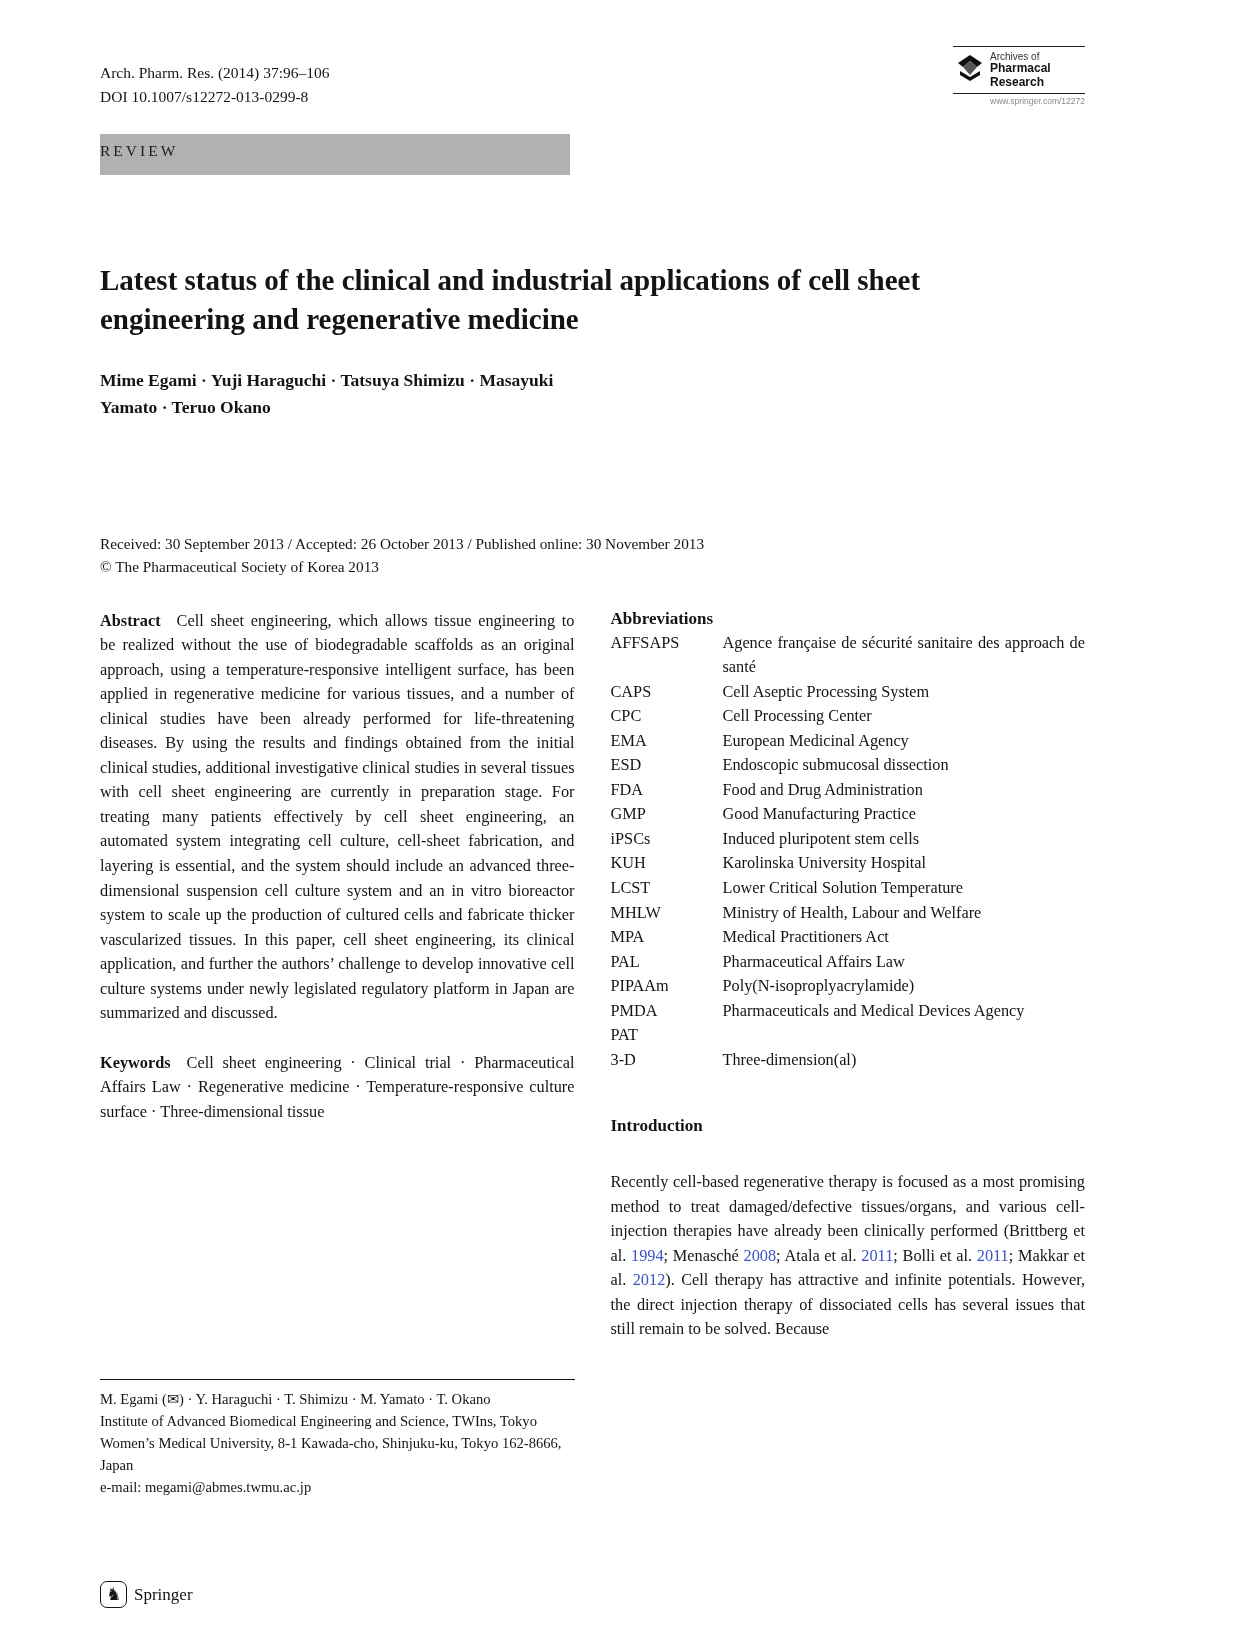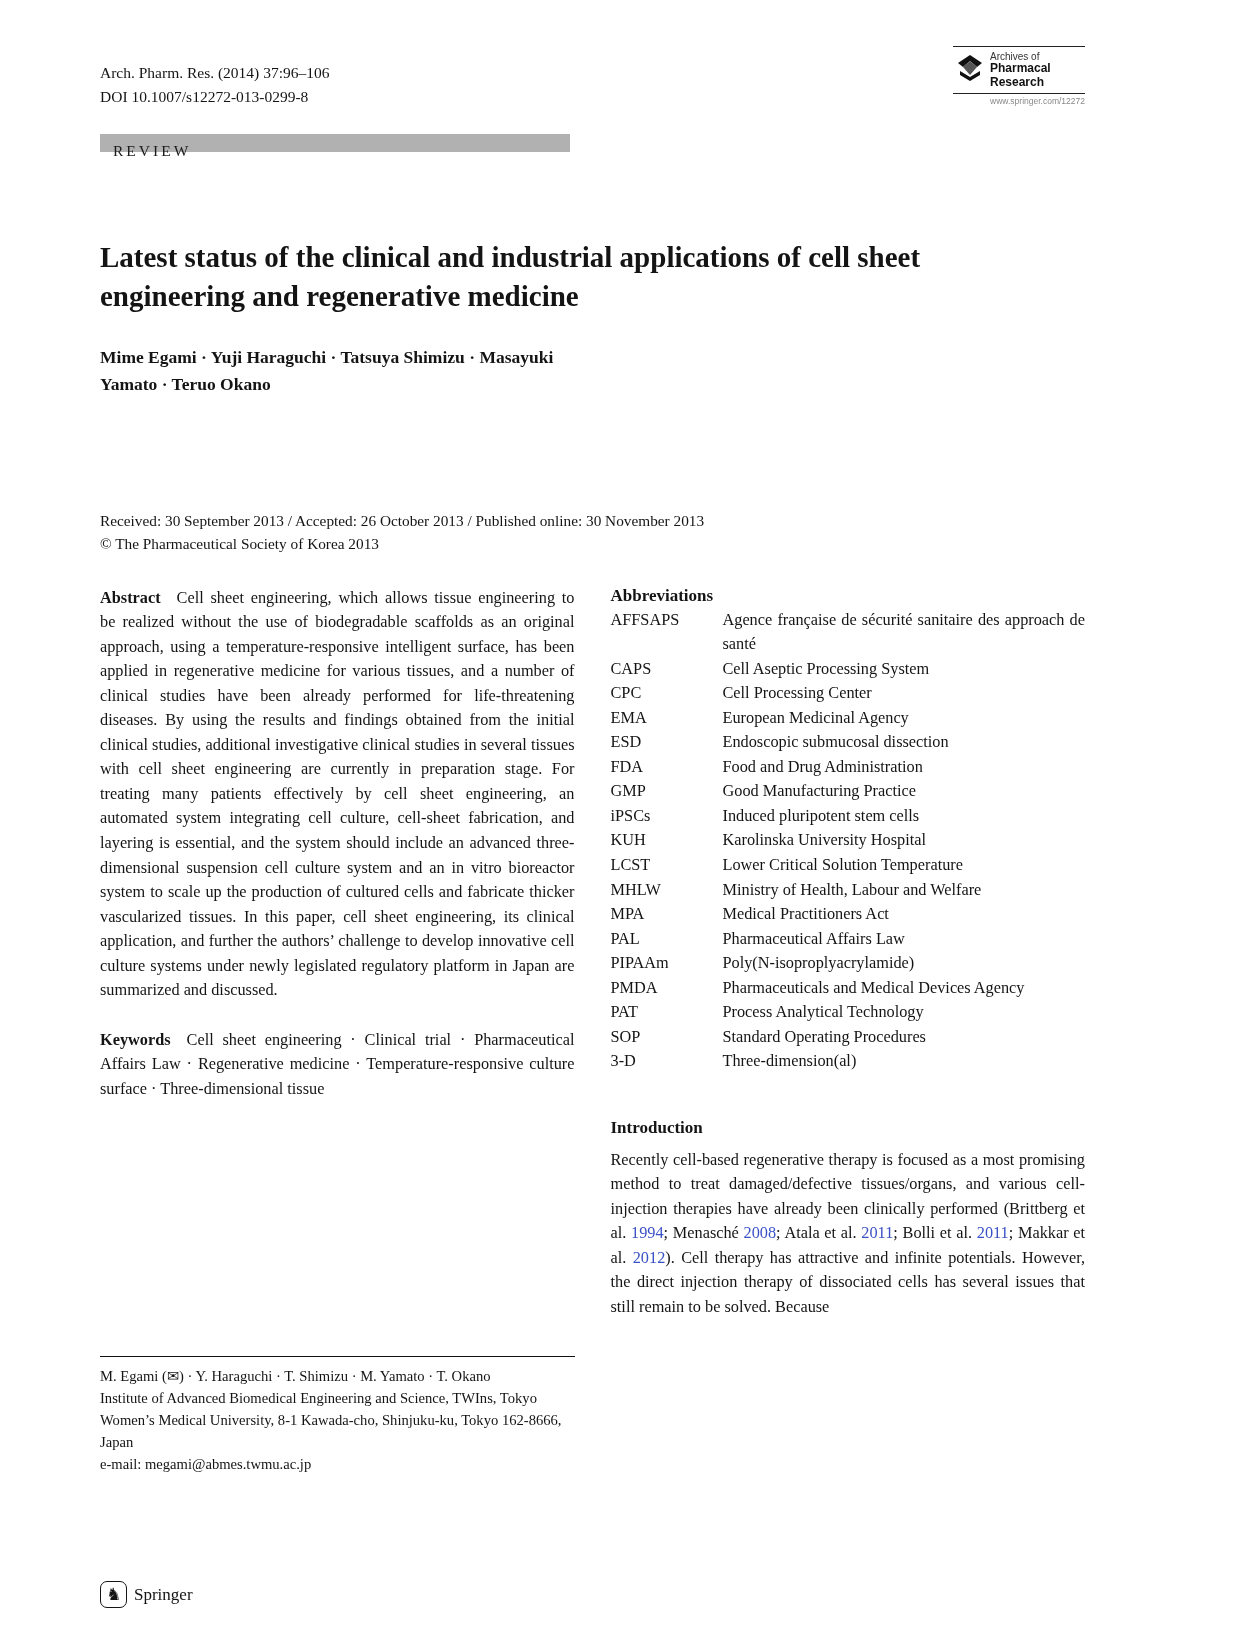--- a/index.html
+++ b/index.html
@@ -25,27 +25,26 @@
   .logo-rule { border-top: 1.5px solid #222; }
   .logo-inner { display: flex; align-items: center; gap: 5px; padding: 4px 2px; }
   .logo-text { line-height: 1.12; }
   .logo-line1 { font-size: 10px; font-family: "Liberation Sans", sans-serif; color: #333; }
   .logo-line2, .logo-line3 { font-size: 12px; font-weight: bold; font-family: "Liberation Sans", sans-serif; color: #111; }
   .logo-url { font-size: 8.5px; font-family: "Liberation Sans", sans-serif; color: #8a8a8a; text-align: right; padding-top: 2px; }
 
   
   .review-bar {
     margin-top: 14px;
-    width: 470px; height: 18px;
+    width: 470px; height: 41px;
     background: #b1b1b1;
     color: #1c1c1c;
     font-size: 15.5px;
     letter-spacing: 3px;
     line-height: 33px;
-    padding-left: 13px;
   }
 
   
   .paper-title {
     margin-top: 86px;
     font-size: 29px;
     font-weight: bold;
     line-height: 1.34;
     max-width: 960px;
   }
@@ -84,21 +83,21 @@
 
   
   .abbr-heading, .section-heading { font-size: 17px; font-weight: bold; }
   .abbr-list { margin-top: 2px; }
   .abbr-row { display: grid; grid-template-columns: 112px 1fr; }
   .abbr-term { font-size: 16.3px; line-height: 1.505; }
   .abbr-def { font-size: 16.3px; line-height: 1.505; text-align: justify; }
 
   
   .intro-section { margin-top: 44px; }
-  .intro-para { margin-top: 10px; }
+  .intro-para { margin-top: 34px; }
   .cite { color: #3a51c6; cursor: pointer; }
 
   
   .springer { position: absolute; left: 100px; bottom: 40px; display: flex; align-items: center; gap: 7px; }
   .springer-mark {
     width: 27px; height: 27px;
     border: 1.8px solid #141414;
     border-radius: 7px;
     display: flex; align-items: center; justify-content: center;
     font-family: "DejaVu Sans", sans-serif;
@@ -220,25 +219,20 @@
         <div class="abbr-row">
             <span class="abbr-term">PIPAAm</span>
             <span class="abbr-def">Poly(N-isoproplyacrylamide)</span>
           </div>
         <div class="abbr-row">
             <span class="abbr-term">PMDA</span>
             <span class="abbr-def">Pharmaceuticals and Medical Devices Agency</span>
           </div>
         <div class="abbr-row">
             <span class="abbr-term">PAT</span>
-            <span class="abbr-def">Process Analytical Technology</span>
-          </div>
-        <div class="abbr-row">
-            <span class="abbr-term">SOP</span>
-            <span class="abbr-def">Standard Operating Procedures</span>
           </div>
         <div class="abbr-row">
             <span class="abbr-term">3-D</span>
             <span class="abbr-def">Three-dimension(al)</span>
           </div>
       </div>
 
       <div class="intro-section">
         <div class="section-heading">Introduction</div>
         <p class="body-text intro-para"><span>Recently cell-based regenerative therapy is focused as a most promising method to treat damaged/defective tissues/organs, and various cell-injection therapies have already been clinically performed (Brittberg et al. </span><span class="cite">1994</span><span>; Menasché </span><span class="cite">2008</span><span>; Atala et al. </span><span class="cite">2011</span><span>; Bolli et al. </span><span class="cite">2011</span><span>; Makkar et al. </span><span class="cite">2012</span><span>). Cell therapy has attractive and infinite potentials. However, the direct injection therapy of dissociated cells has several issues that still remain to be solved. Because</span></p>

